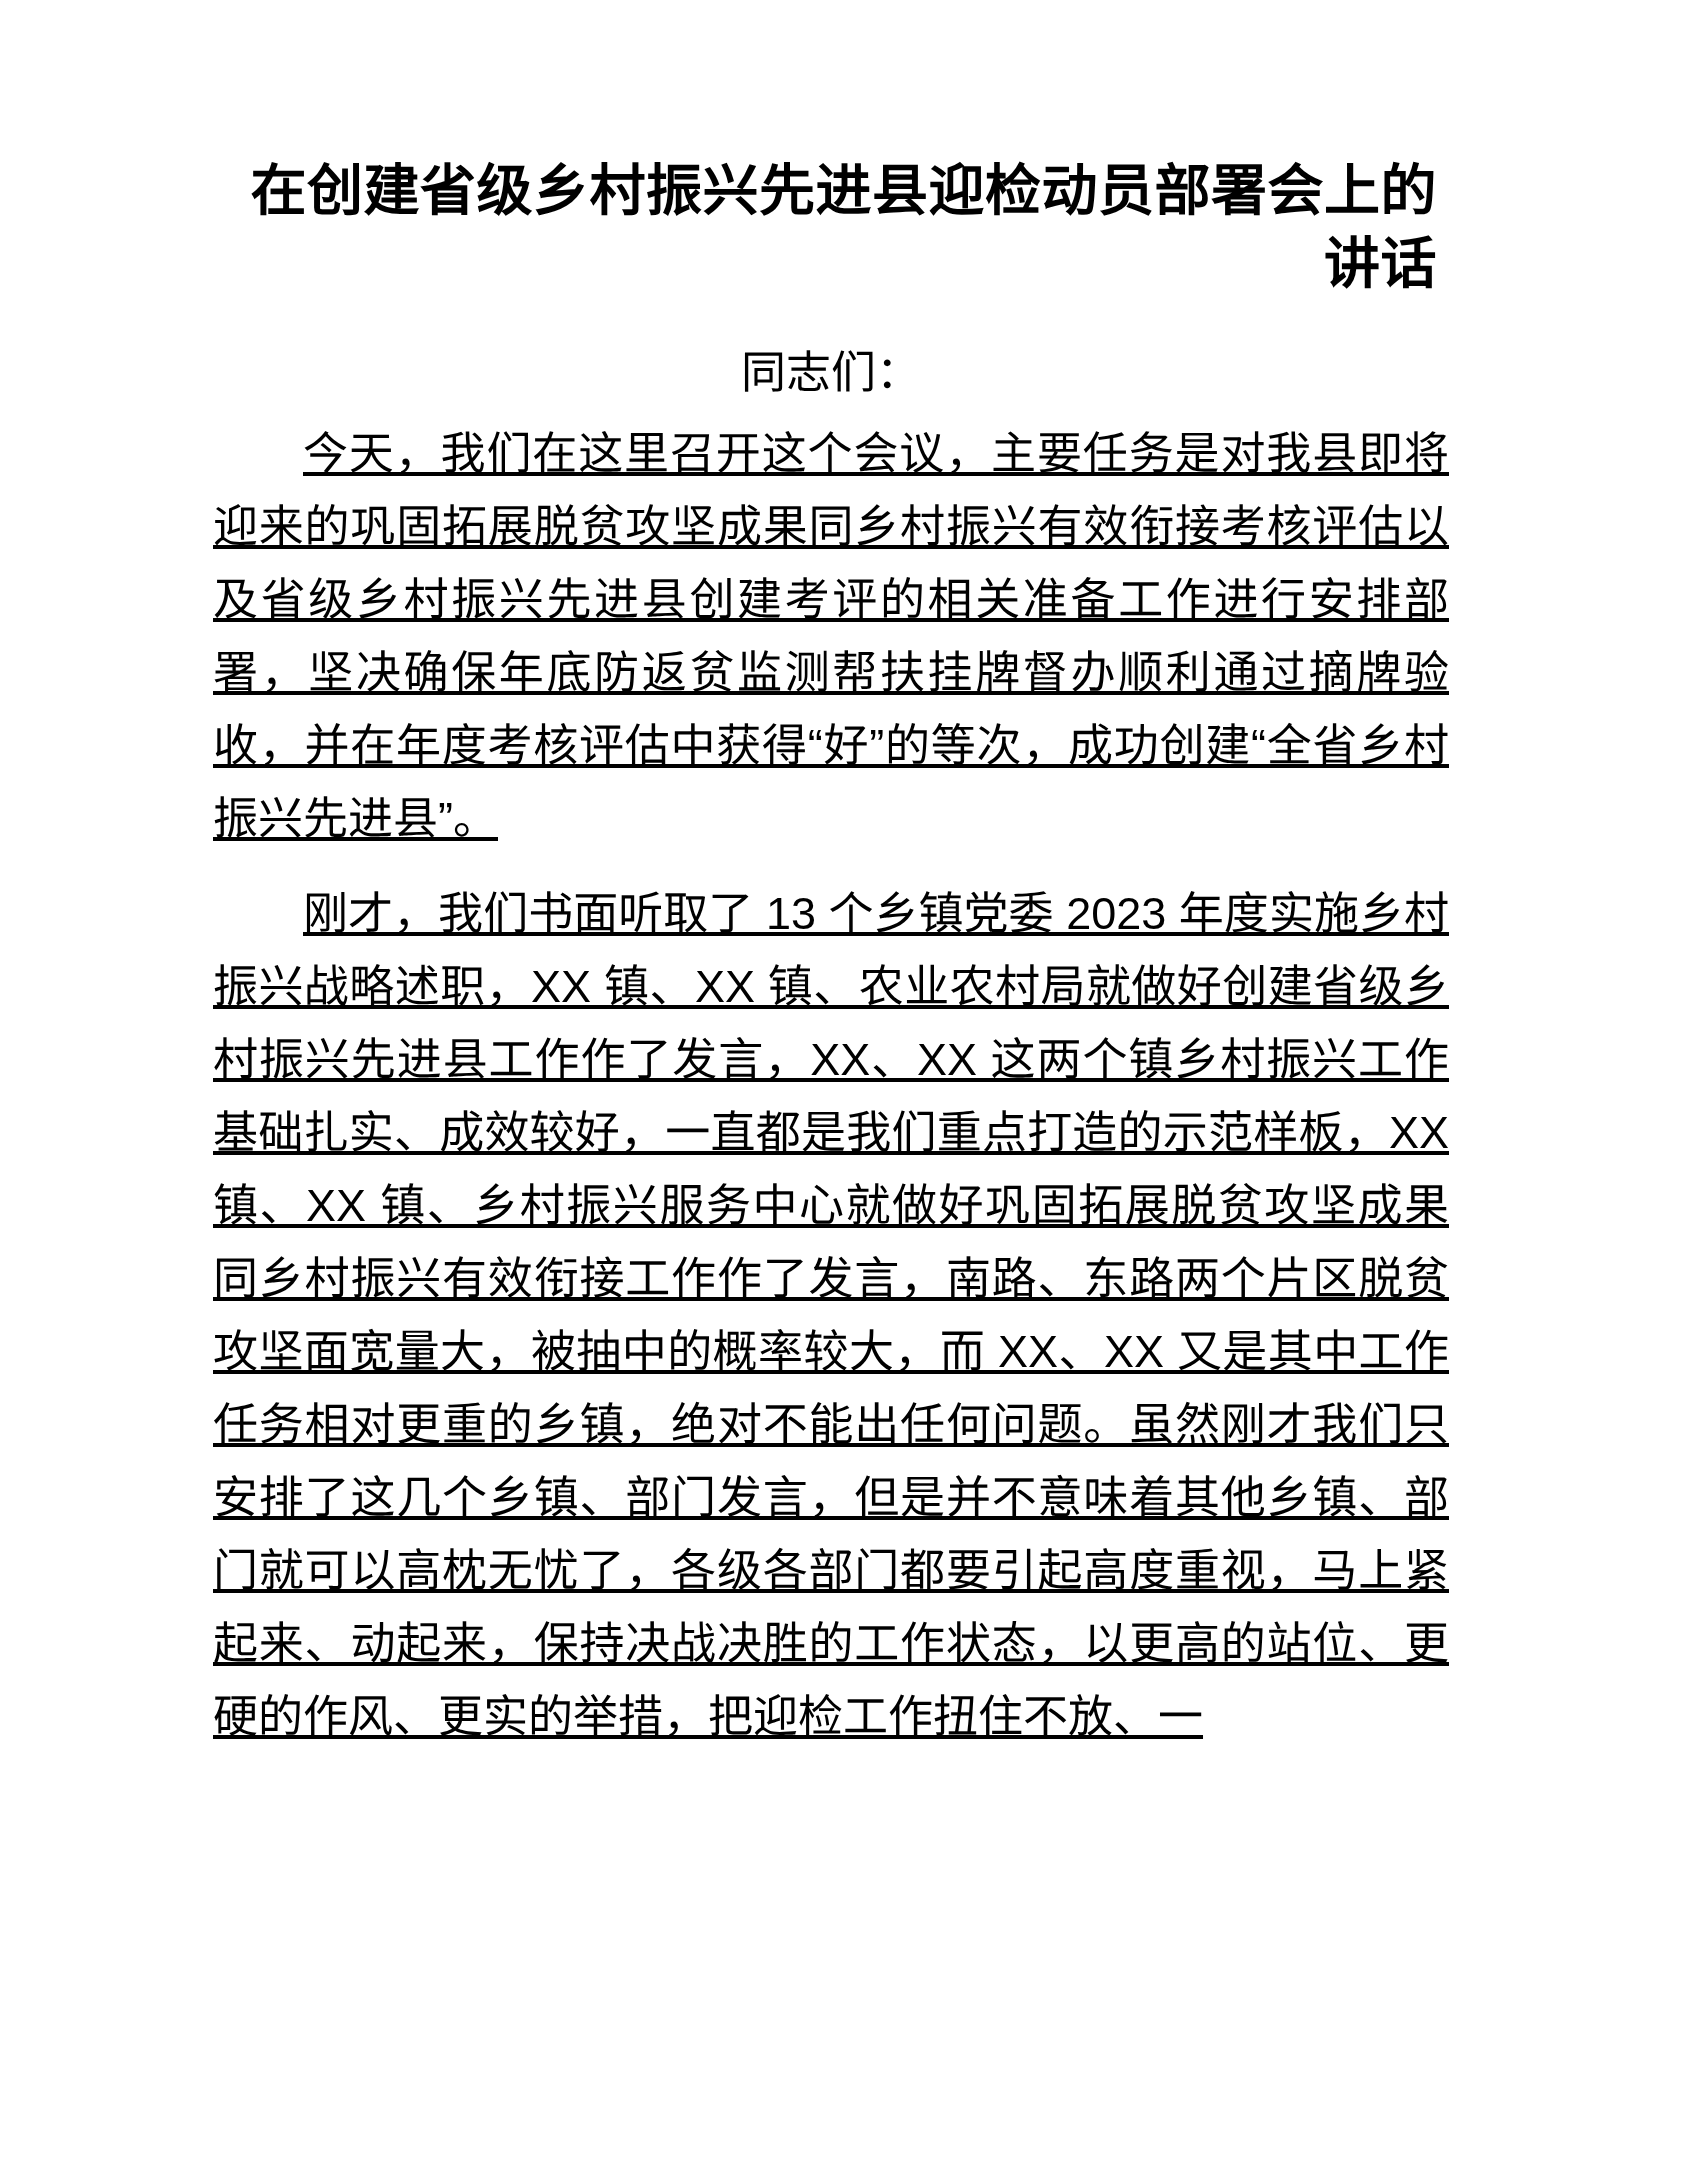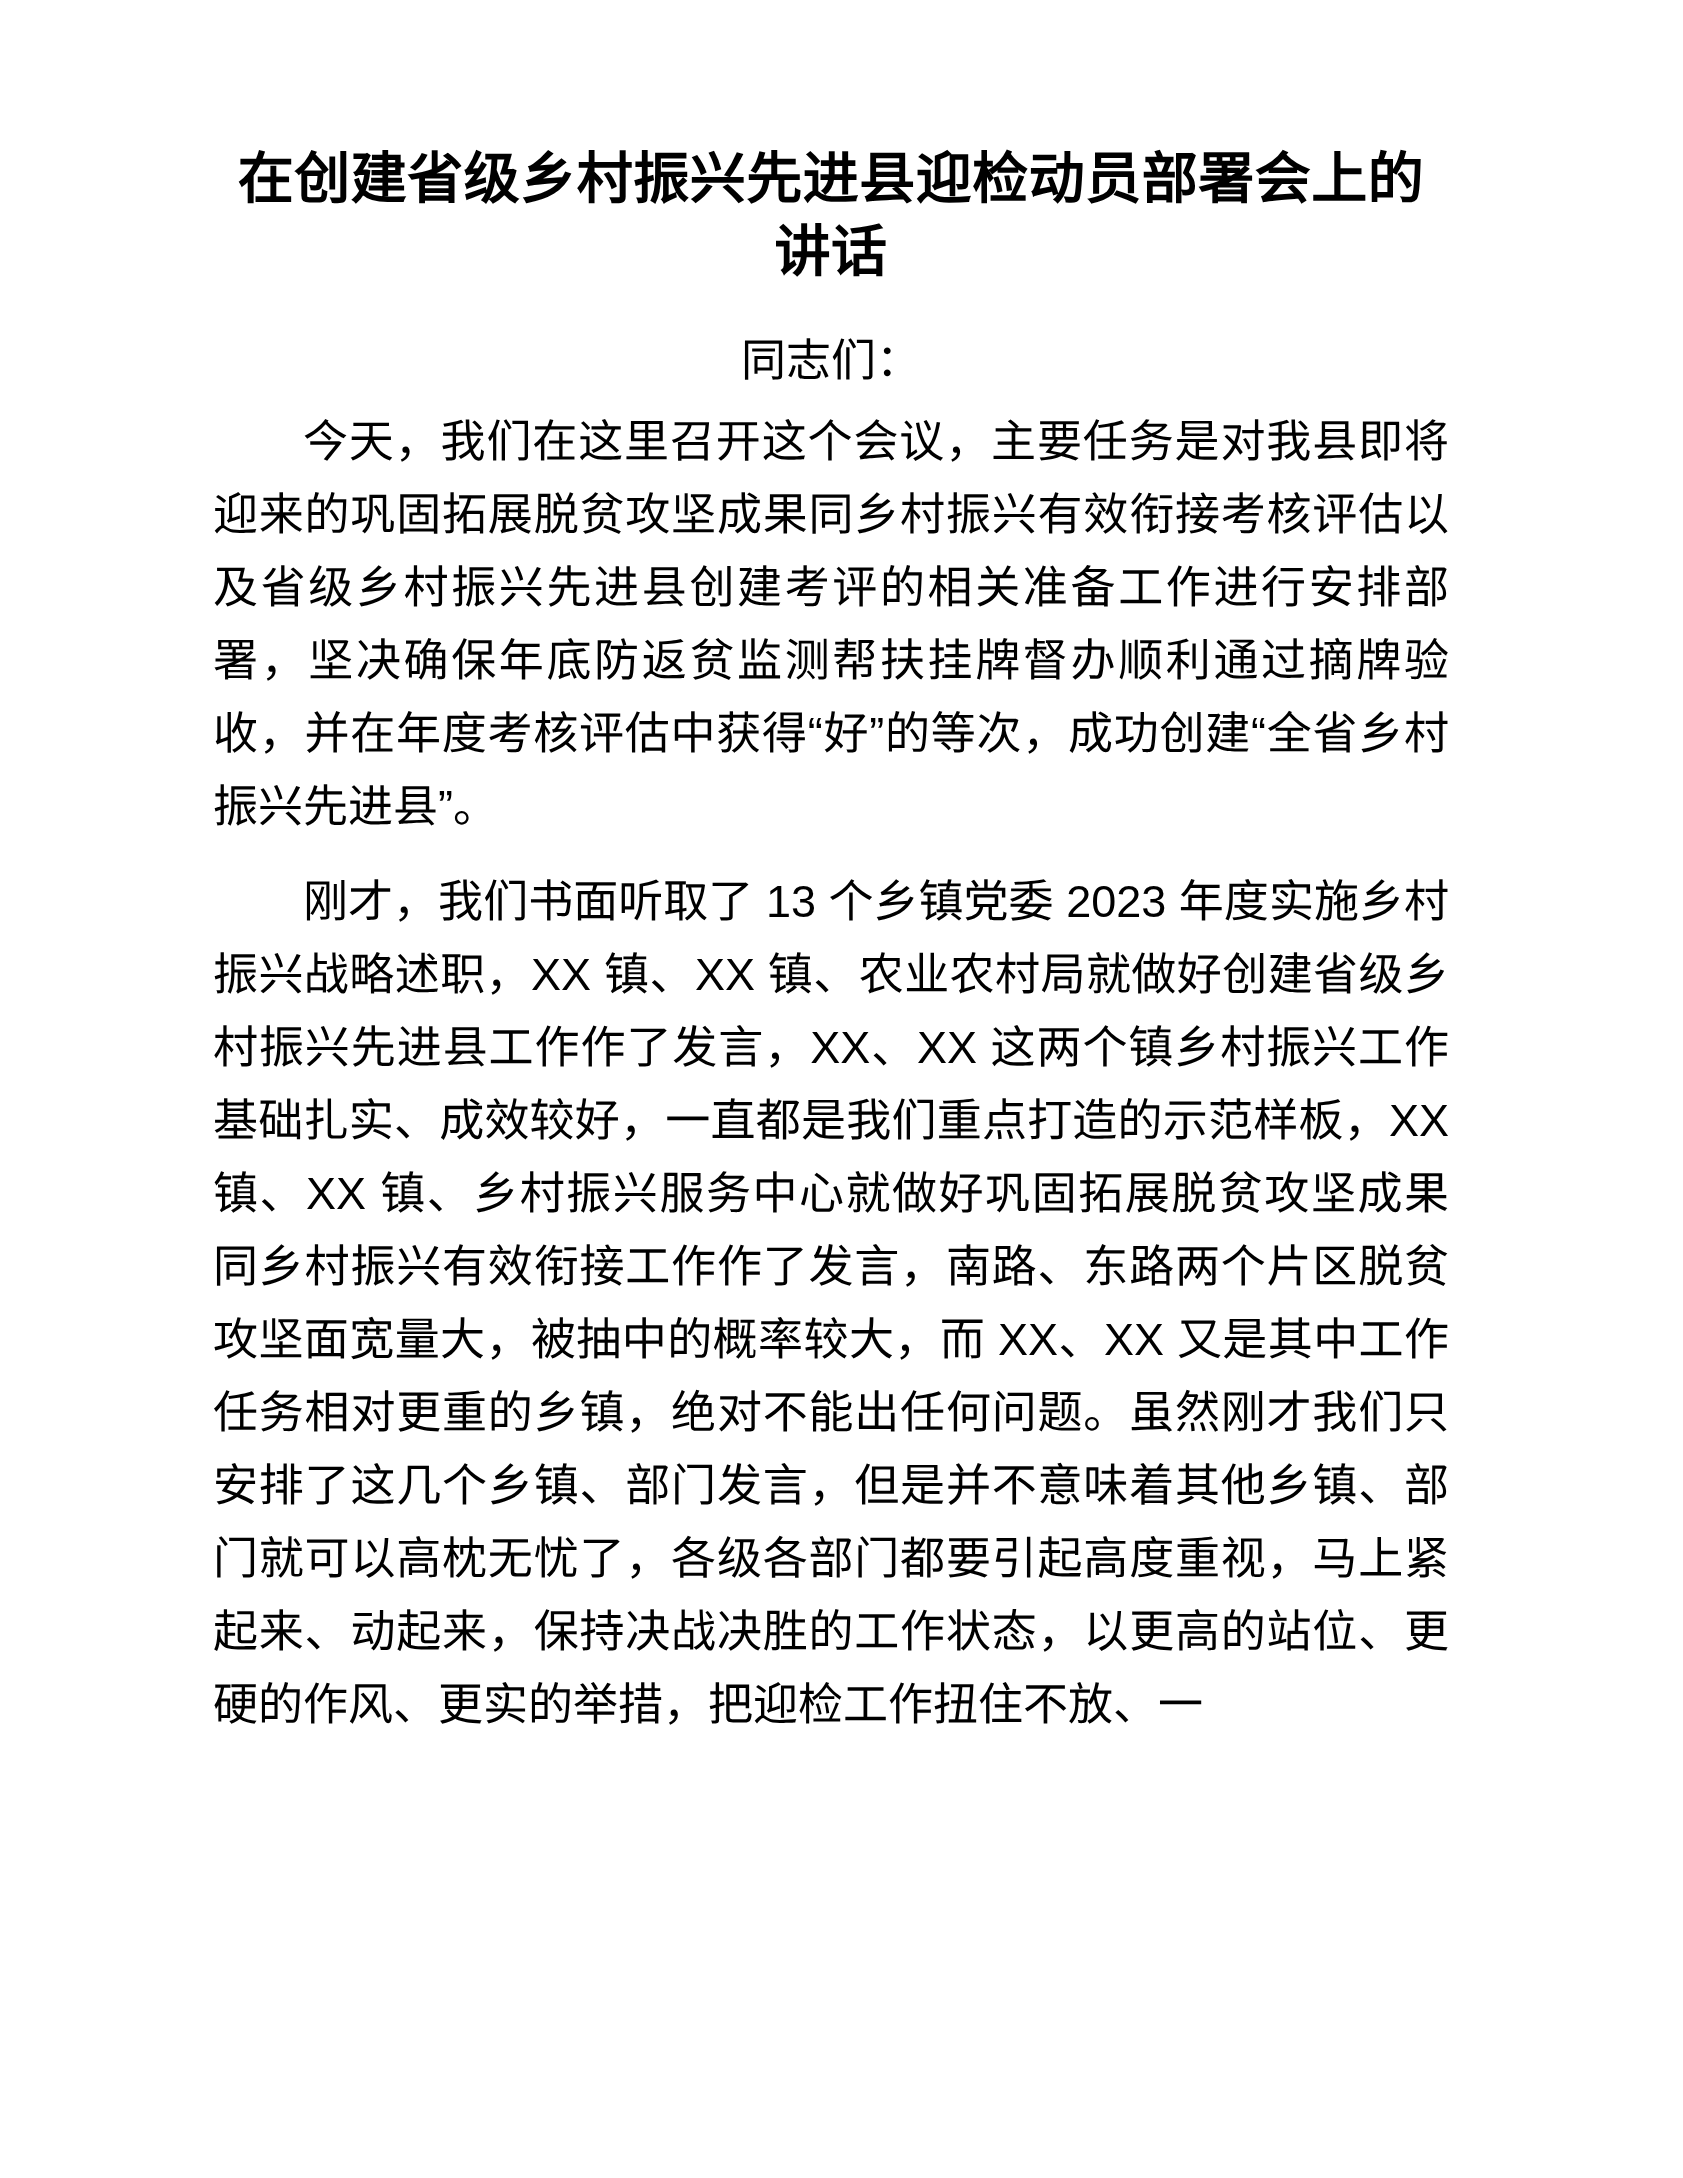--- a/index.html
+++ b/index.html
@@ -17,28 +17,28 @@
     overflow: hidden;
     box-sizing: border-box;
   }
   .content {
     position: absolute;
     left: 213px;
     top: 0;
     width: 1236px;
   }
   .doc-title {
-    margin: 0;
+    margin: 12px;
     padding: 0;
     font-family: "Liberation Sans", "DejaVu Sans", sans-serif;
     font-weight: 700;
     font-size: 56px;
     line-height: 73px;
     color: #000000;
-    text-align: center;
+    text-align: right;
     letter-spacing: 0.5px;
     padding-top: 142px;
   }
   .salutation {
     margin: 0;
     padding: 0;
     font-family: "Liberation Sans", "DejaVu Sans", sans-serif;
     font-weight: 400;
     font-size: 45px;
     line-height: 73px;
@@ -54,20 +54,21 @@
     font-weight: 400;
     font-size: 45px;
     line-height: 73px;
     color: #000000;
     text-align: justify;
     text-align-last: left;
     text-justify: inter-character;
     text-indent: 90px;
     margin-top: 8px;
     word-break: break-all;
+    text-decoration: underline;
   }
   .body-par + .body-par {
     margin-top: 22px;
   }
 </style>
 </head>
 <body>
 
 <div class="page">
   <div class="content">

